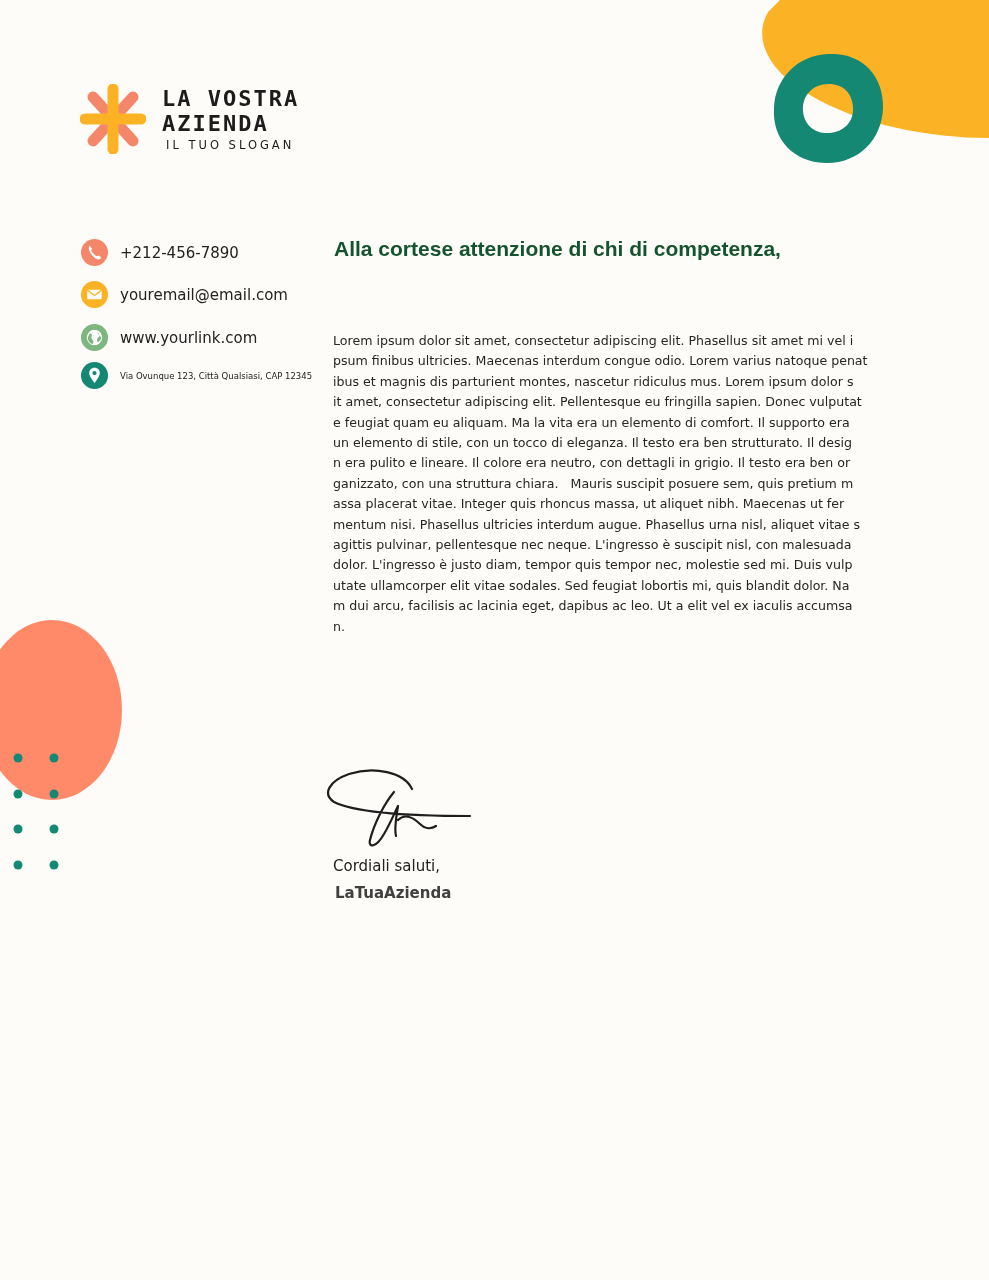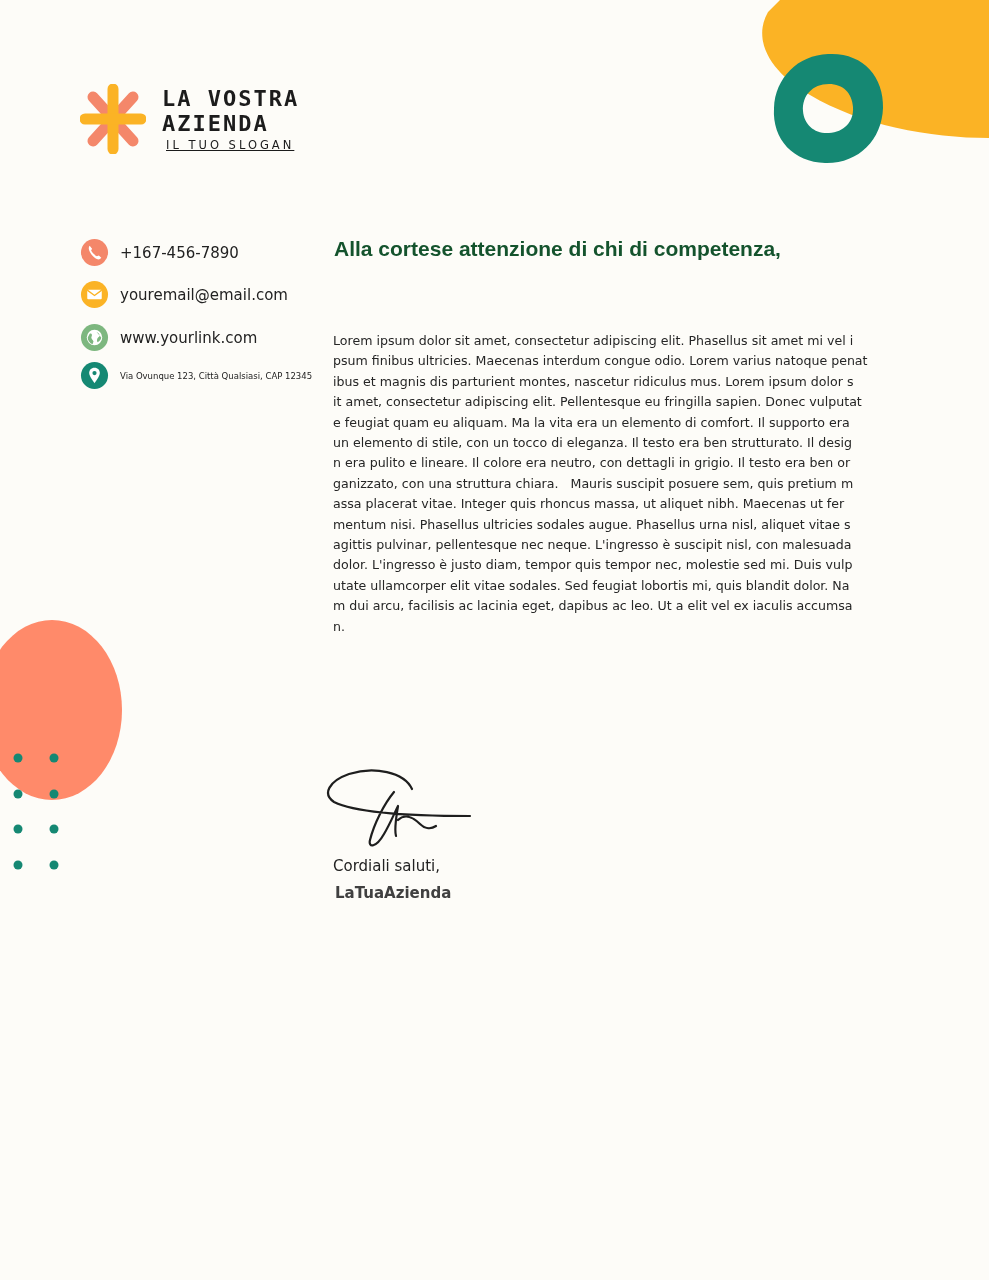--- a/index.html
+++ b/index.html
@@ -26,21 +26,20 @@
     color: #1c1c1c;
     width: 150px;
   }
   .logo-slogan {
     font-family: "DejaVu Sans", sans-serif;
     font-size: 11.5px;
     letter-spacing: 3px;
     color: #1c1c1c;
     margin-left: 4px;
     margin-top: 2px;
-    text-decoration: underline;
   }
 
   
   .contacts { position: absolute; left: 80px; top: 238px; width: 250px; }
   .contact { display: flex; align-items: center; position: absolute; left: 0; }
   .contact .ic { width: 29px; height: 29px; flex: none; }
   .contact .txt { margin-left: 11px; font-size: 15px; color: #222; white-space: nowrap; }
   .contact .txt.small { font-size: 8.5px; }
 
   
@@ -146,21 +145,21 @@
       <div class="logo-slogan">IL TUO SLOGAN</div>
     </div>
   </div>
 
   <div class="contacts">
     <div class="contact" style="top:0px;">
       <svg class="ic" viewBox="0 0 30 30">
         <circle cx="15" cy="15" r="14" fill="#f4876a"></circle>
         <path d="M10,8 C9,9 8.5,11 10,14 C12,18 15,21 18,22 C20,22.5 21.5,21.5 22,20.5 L19.5,18 L17.5,19 C15.5,18 12.5,15 11.5,13 L12.5,11 Z" fill="#fff"></path>
       </svg>
-      <span class="txt">+167-456-7890</span>
+      <span class="txt">+212-456-7890</span>
     </div>
     <div class="contact" style="top:42px;align-items:center;">
       <svg class="ic" viewBox="0 0 30 30">
         <circle cx="15" cy="15" r="14" fill="#fbb325"></circle>
         <rect x="7.5" y="10" width="15" height="10" rx="1" fill="#fff"></rect>
         <path d="M7.5,10.5 L15,16 L22.5,10.5" fill="none" stroke="#fbb325" stroke-width="1.4"></path>
       </svg>
       <span class="txt">youremail@email.com</span>
     </div>
     <div class="contact" style="top:85px;">
@@ -186,21 +185,21 @@
   <div class="body-text">
     <span class="line">Lorem ipsum dolor sit amet, consectetur adipiscing elit. Phasellus sit amet mi vel i</span>
     <span class="line">psum finibus ultricies. Maecenas interdum congue odio. Lorem varius natoque penat</span>
     <span class="line">ibus et magnis dis parturient montes, nascetur ridiculus mus. Lorem ipsum dolor s</span>
     <span class="line">it amet, consectetur adipiscing elit. Pellentesque eu fringilla sapien. Donec vulputat</span>
     <span class="line">e feugiat quam eu aliquam. Ma la vita era un elemento di comfort. Il supporto era</span>
     <span class="line">un elemento di stile, con un tocco di eleganza. Il testo era ben strutturato. Il desig</span>
     <span class="line">n era pulito e lineare. Il colore era neutro, con dettagli in grigio. Il testo era ben or</span>
     <span class="line">ganizzato, con una struttura chiara.   Mauris suscipit posuere sem, quis pretium m</span>
     <span class="line">assa placerat vitae. Integer quis rhoncus massa, ut aliquet nibh. Maecenas ut fer</span>
-    <span class="line">mentum nisi. Phasellus ultricies sodales augue. Phasellus urna nisl, aliquet vitae s</span>
+    <span class="line">mentum nisi. Phasellus ultricies interdum augue. Phasellus urna nisl, aliquet vitae s</span>
     <span class="line">agittis pulvinar, pellentesque nec neque. L'ingresso è suscipit nisl, con malesuada</span>
     <span class="line">dolor. L'ingresso è justo diam, tempor quis tempor nec, molestie sed mi. Duis vulp</span>
     <span class="line">utate ullamcorper elit vitae sodales. Sed feugiat lobortis mi, quis blandit dolor. Na</span>
     <span class="line">m dui arcu, facilisis ac lacinia eget, dapibus ac leo. Ut a elit vel ex iaculis accumsa</span>
     <span class="line">n.</span>
   </div>
 
   <svg class="signature" viewBox="0 0 150 90">
     <path d="M88,25 C80,8 50,2 25,10 C5,17 -2,30 10,38 C30,48 80,52 146,52
              M70,28 C60,40 50,60 46,76 C44,84 52,84 60,70 C66,60 70,50 74,42 C72,55 70,65 72,72

